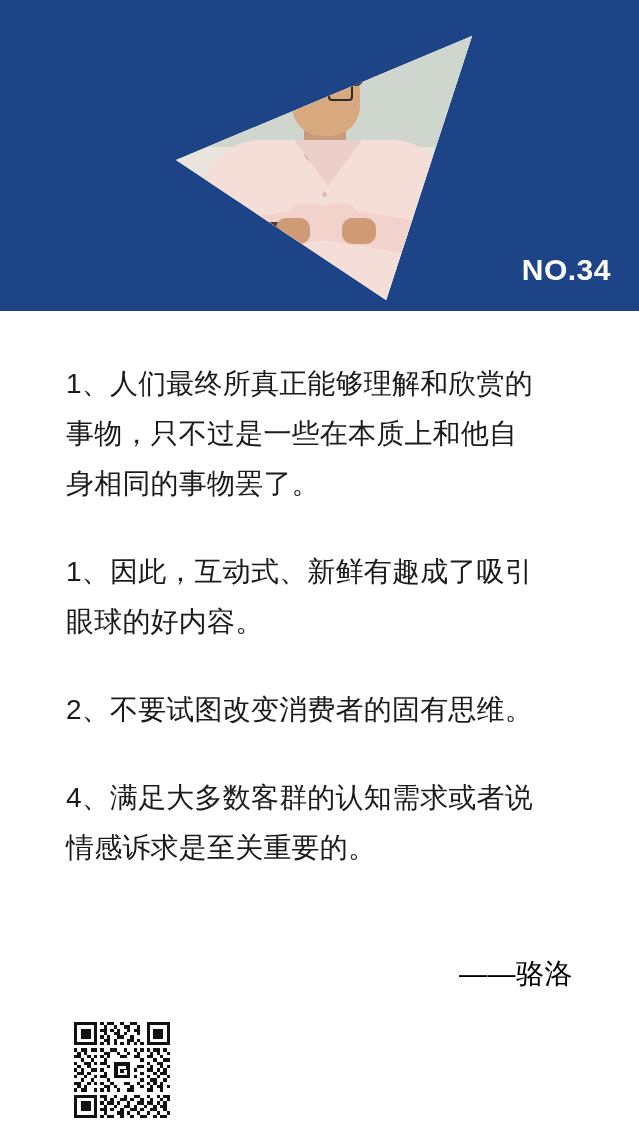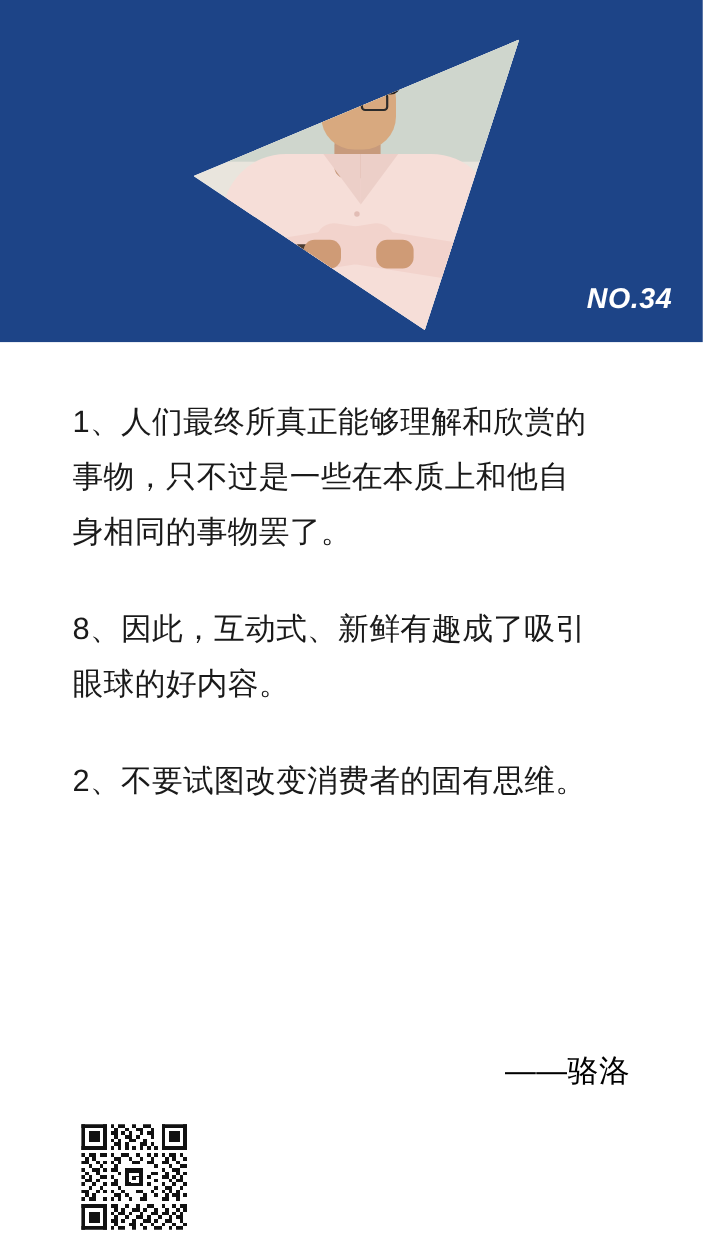--- a/index.html
+++ b/index.html
@@ -152,24 +152,23 @@
   }
   .ph-btn1 { top: 156px; }
   .ph-btn2 { top: 174px; }
   .ph-btn3 { top: 228px; }
 
   .issue-no {
     position: absolute;
     right: 28px;
     bottom: 24px;
     color: #ffffff;
-    font-size: 26px;
+    font-size: 30px;
     font-weight: 700;
     letter-spacing: 0.5px;
-    font-style: italic;
   }
 
   
   .content {
     position: absolute;
     left: 0;
     top: 311px;
     width: 639px;
     padding: 48px 104px 0 66px;
   }
@@ -234,22 +233,23 @@
         <div class="ph-hand-r"></div>
         <div class="ph-btn3"></div>
       </div>
     </div>
 
     <div class="issue-no">NO.34</div>
   </div>
 
   <div class="content">
     <p class="para">1、人们最终所真正能够理解和欣赏的事物，只不过是一些在本质上和他自身相同的事物罢了。</p>
-    <p class="para">8、因此，互动式、新鲜有趣成了吸引眼球的好内容。</p>
+    <p class="para">1、因此，互动式、新鲜有趣成了吸引眼球的好内容。</p>
     <p class="para">2、不要试图改变消费者的固有思维。</p>
+    <p class="para">4、满足大多数客群的认知需求或者说情感诉求是至关重要的。</p>
   </div>
 
   <div class="attribution">——骆洛</div>
 
   <div class="qr">
     <svg width="96" height="96" viewBox="0 0 29 29" shape-rendering="crispEdges">
       <rect width="29" height="29" fill="#ffffff"></rect>
       <g fill="#111111">
 
         <rect x="0" y="0" width="7" height="1"></rect>

